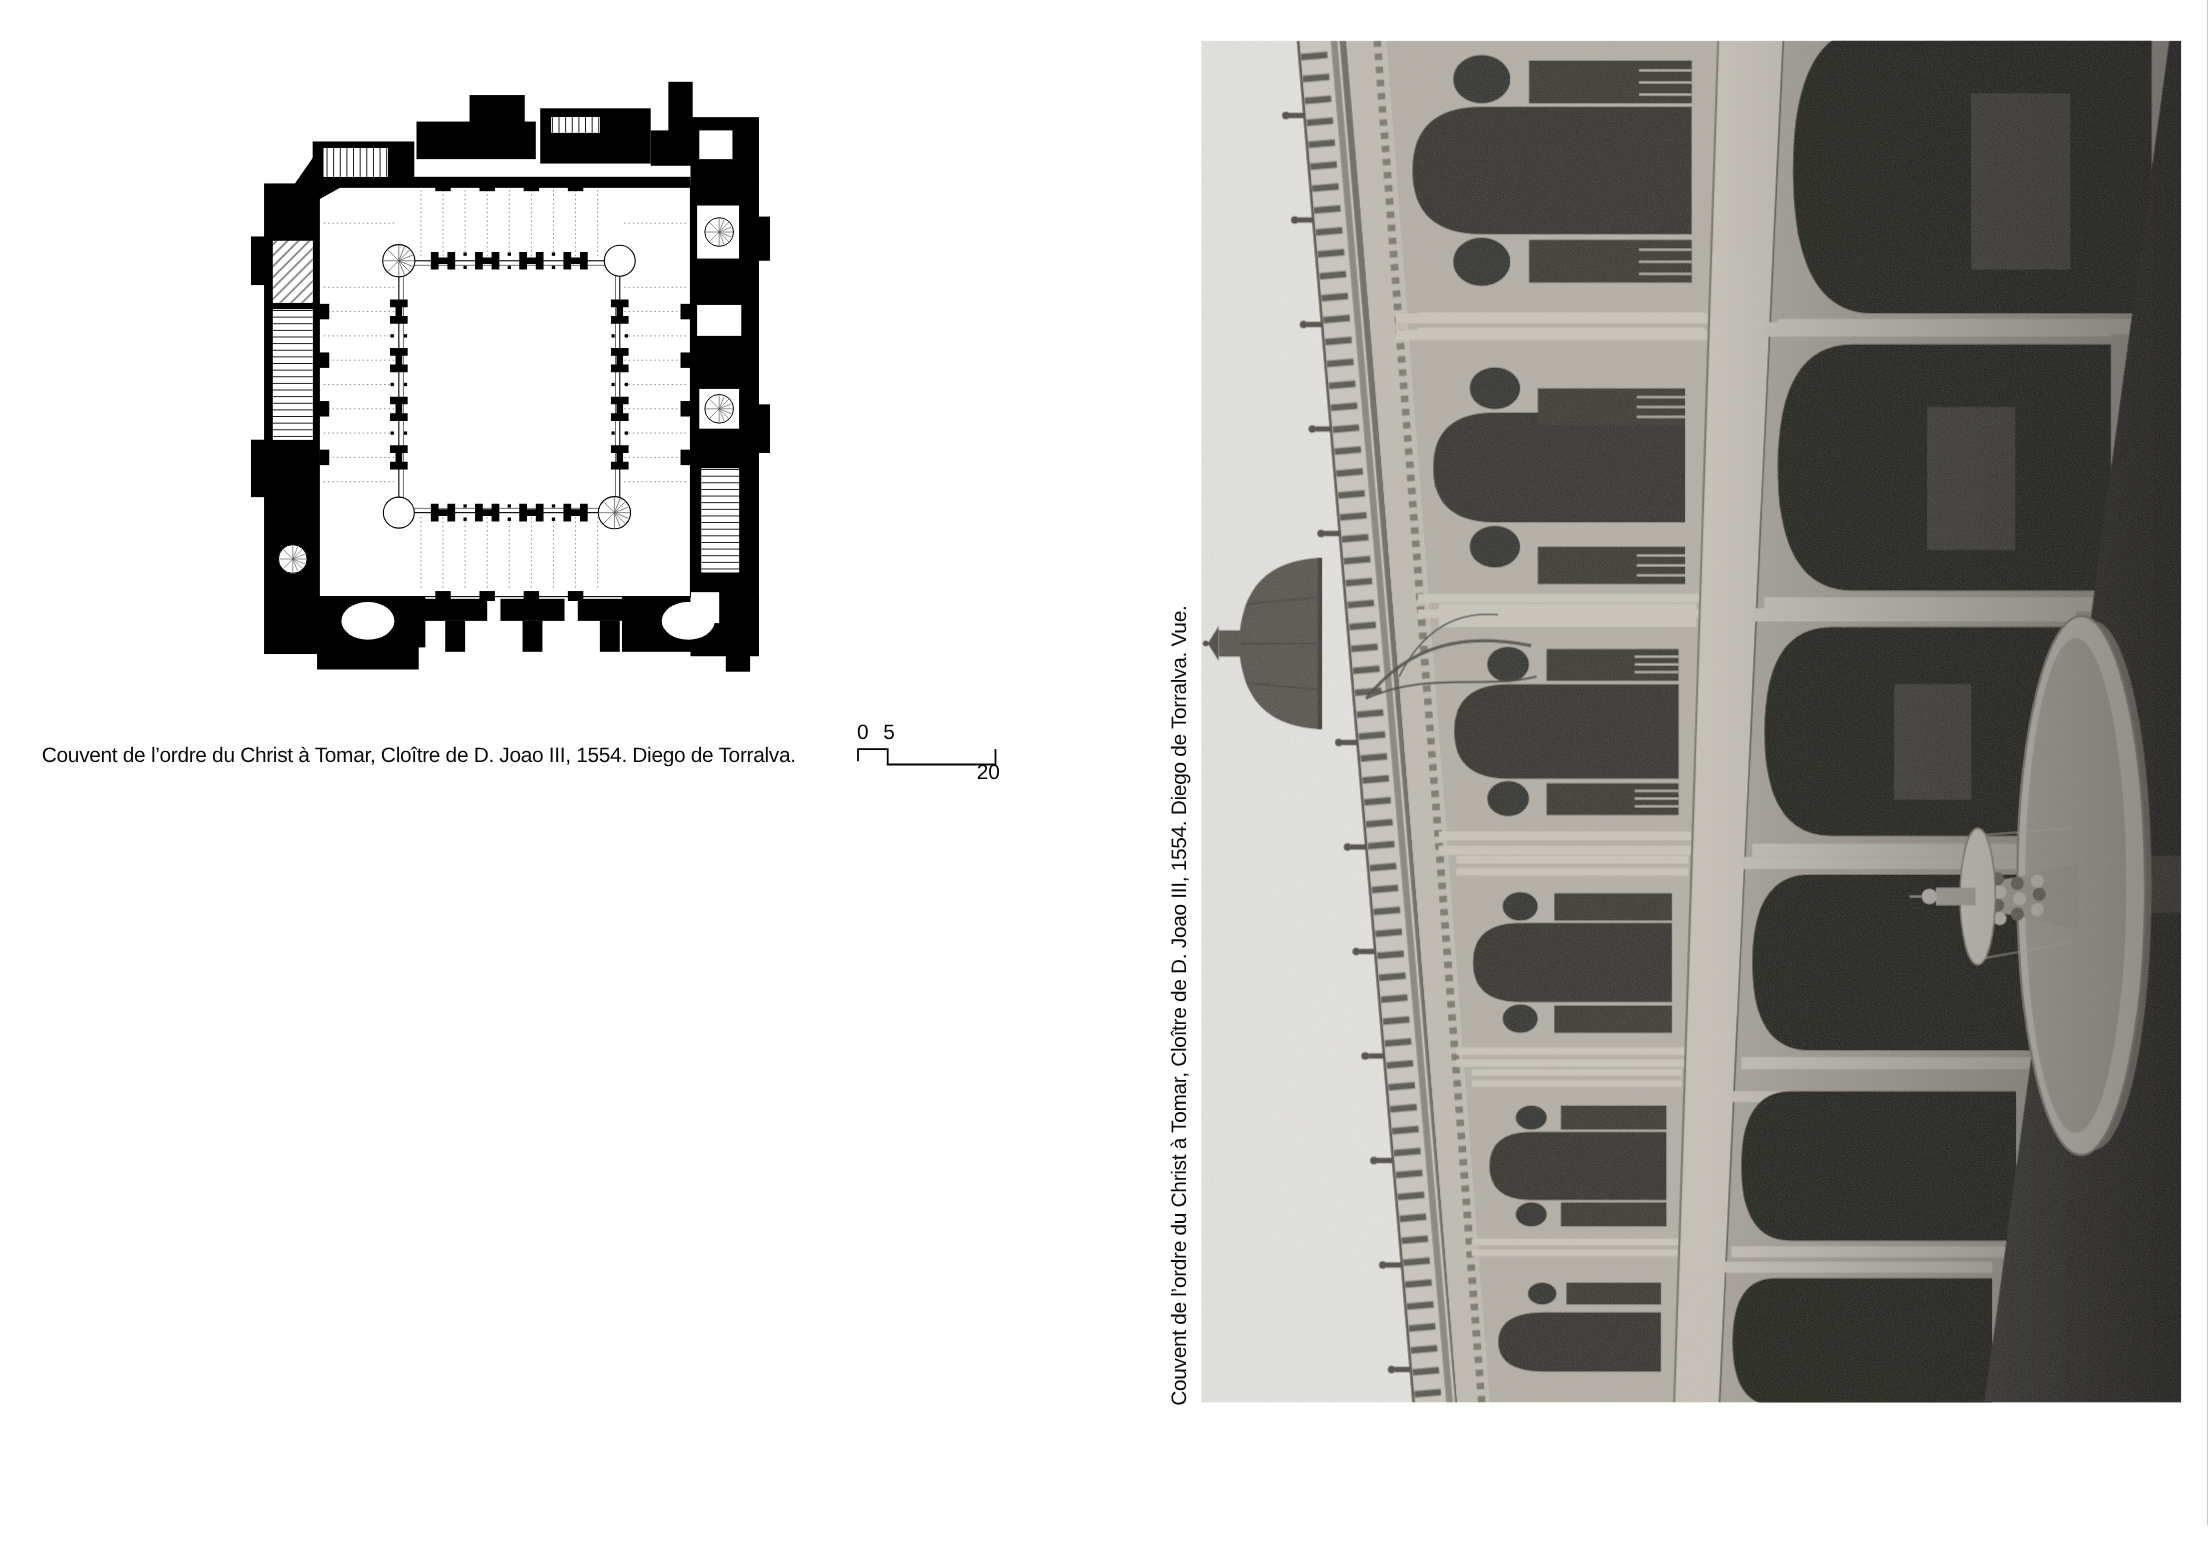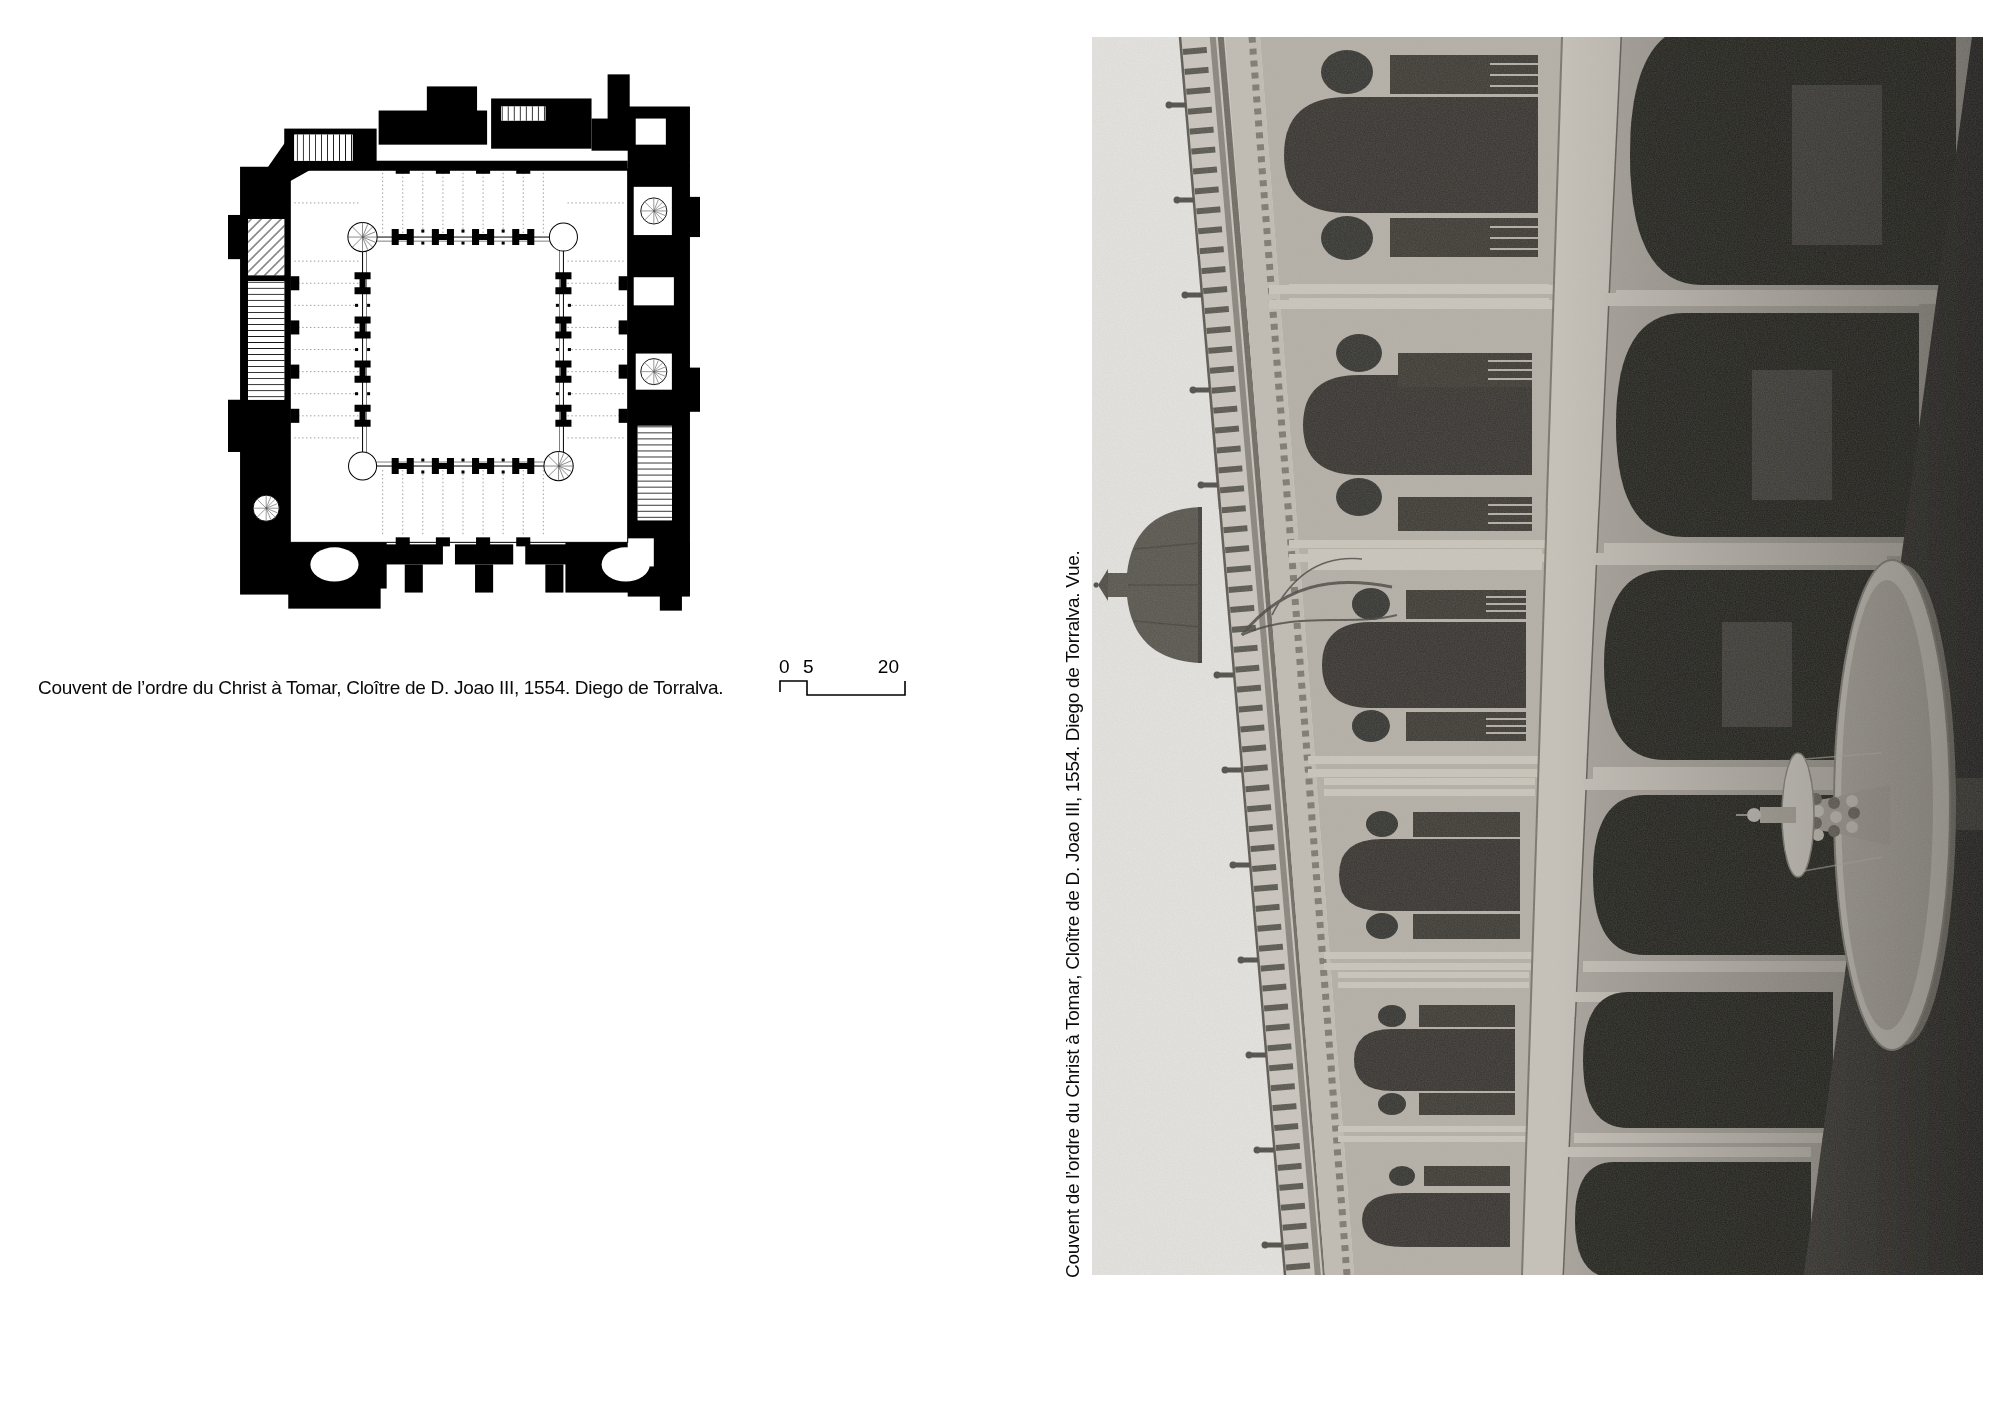--- a/index.html
+++ b/index.html
@@ -6,21 +6,21 @@
   .page{position:relative;width:2007px;height:1417px;background:#ffffff;overflow:hidden;
         font-family:"Liberation Sans", sans-serif;color:#000;}
   .plan-svg{position:absolute;left:228px;top:68px;width:472px;height:548px;}
   .caption{position:absolute;left:38px;top:671px;width:830px;font-size:19px;line-height:33px;
            letter-spacing:-0.3px;color:#0a0a0a;}
   .caption span{display:block;}
   .scalebar{position:absolute;left:779px;top:656px;width:132px;height:44px;}
   .scalebar .nums{position:relative;height:22px;font-size:19px;}
   .scalebar .n0{position:absolute;left:0;}
   .scalebar .n5{position:absolute;left:24px;}
-  .scalebar .n20{position:absolute;right:12px;}
+  .scalebar .n20{position:absolute;right:2px;margin-top:36px;}
   .photo{position:absolute;left:1092px;top:37px;width:891px;height:1238px;}
   .vcaption{position:absolute;left:1059px;top:1278px;width:760px;height:27px;
             transform-origin:0 0;transform:rotate(-90deg);
             font-size:19px;line-height:27px;letter-spacing:-0.3px;white-space:nowrap;color:#0a0a0a;}
 </style>
 </head>
 <body>
 
 <div class="page">
 

